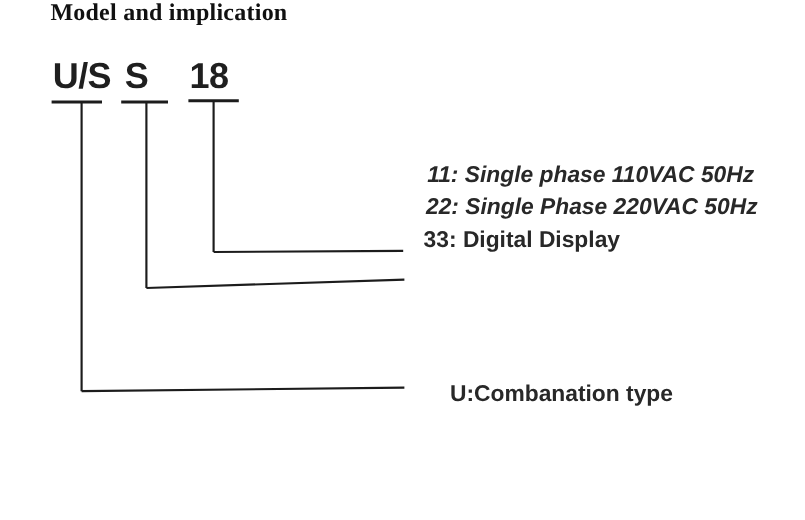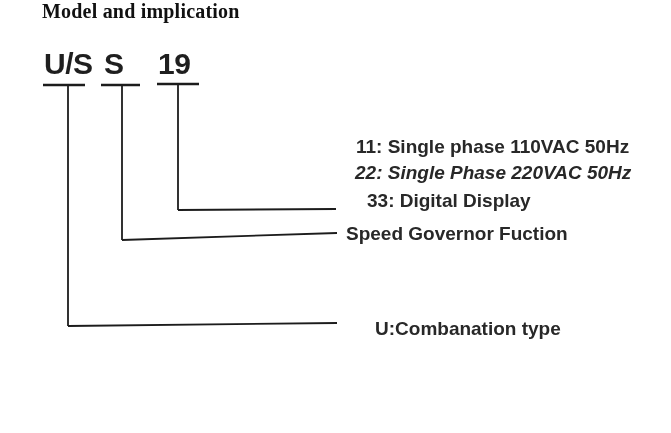--- a/index.html
+++ b/index.html
@@ -43,23 +43,23 @@
   .model-part.p3 { left: 158px; }
   .anno {
     position: absolute;
     font-family: "Liberation Sans", sans-serif;
     font-weight: 700;
     font-size: 19px;
     line-height: 22px;
     color: #282828;
     white-space: nowrap;
   }
-  .anno.r11   { left: 356px; top: 136px; }
+  .anno.r11   { left: 356px; top: 136px; font-style: italic; }
   .anno.r22   { left: 355px; top: 162px; font-style: italic; }
-  .anno.r33   { left: 353px; top: 190px; margin-left: 14px; }
+  .anno.r33   { left: 353px; top: 190px; }
   .anno.speed { left: 346px; top: 223px; }
   .anno.utype { left: 347px; top: 318px; margin-left: 28px; }
   .anno.stype { left: 352px; top: 341px; }
   svg.lines {
     position: absolute;
     left: 0;
     top: 0;
     width: 671px;
     height: 433px;
     pointer-events: none;
@@ -73,37 +73,36 @@
 </style>
 </head>
 <body>
 
 <div class="canvas">
 
   <div class="title">Model and implication</div>
 
   <div class="model-part p1">U/S</div>
   <div class="model-part p2">S</div>
-  <div class="model-part p3">19</div>
+  <div class="model-part p3">18</div>
 
   <svg class="lines" viewBox="0 0 671 433" xmlns="http://www.w3.org/2000/svg">
 
     <line class="ul" x1="43" y1="85" x2="85" y2="85"></line>
     <line class="ul" x1="101" y1="85" x2="140" y2="85"></line>
     <line class="ul" x1="157" y1="84" x2="199" y2="84"></line>
 
     <line class="cn" x1="178" y1="85" x2="178" y2="210"></line>
     <line class="cn" x1="178" y1="210" x2="336" y2="209"></line>
 
     <line class="cn" x1="122" y1="85" x2="122" y2="240"></line>
     <line class="cn" x1="122" y1="240" x2="337" y2="233"></line>
 
     <line class="cn" x1="68" y1="85" x2="68" y2="326"></line>
     <line class="cn" x1="68" y1="326" x2="337" y2="323"></line>
   </svg>
 
   <div class="anno r11">11: Single phase 110VAC 50Hz</div>
   <div class="anno r22">22: Single Phase 220VAC 50Hz</div>
   <div class="anno r33">33: Digital Display</div>
-  <div class="anno speed">Speed Governor Fuction</div>
   <div class="anno utype">U:Combanation type</div>
 
 </div>
 
 </body></html>

